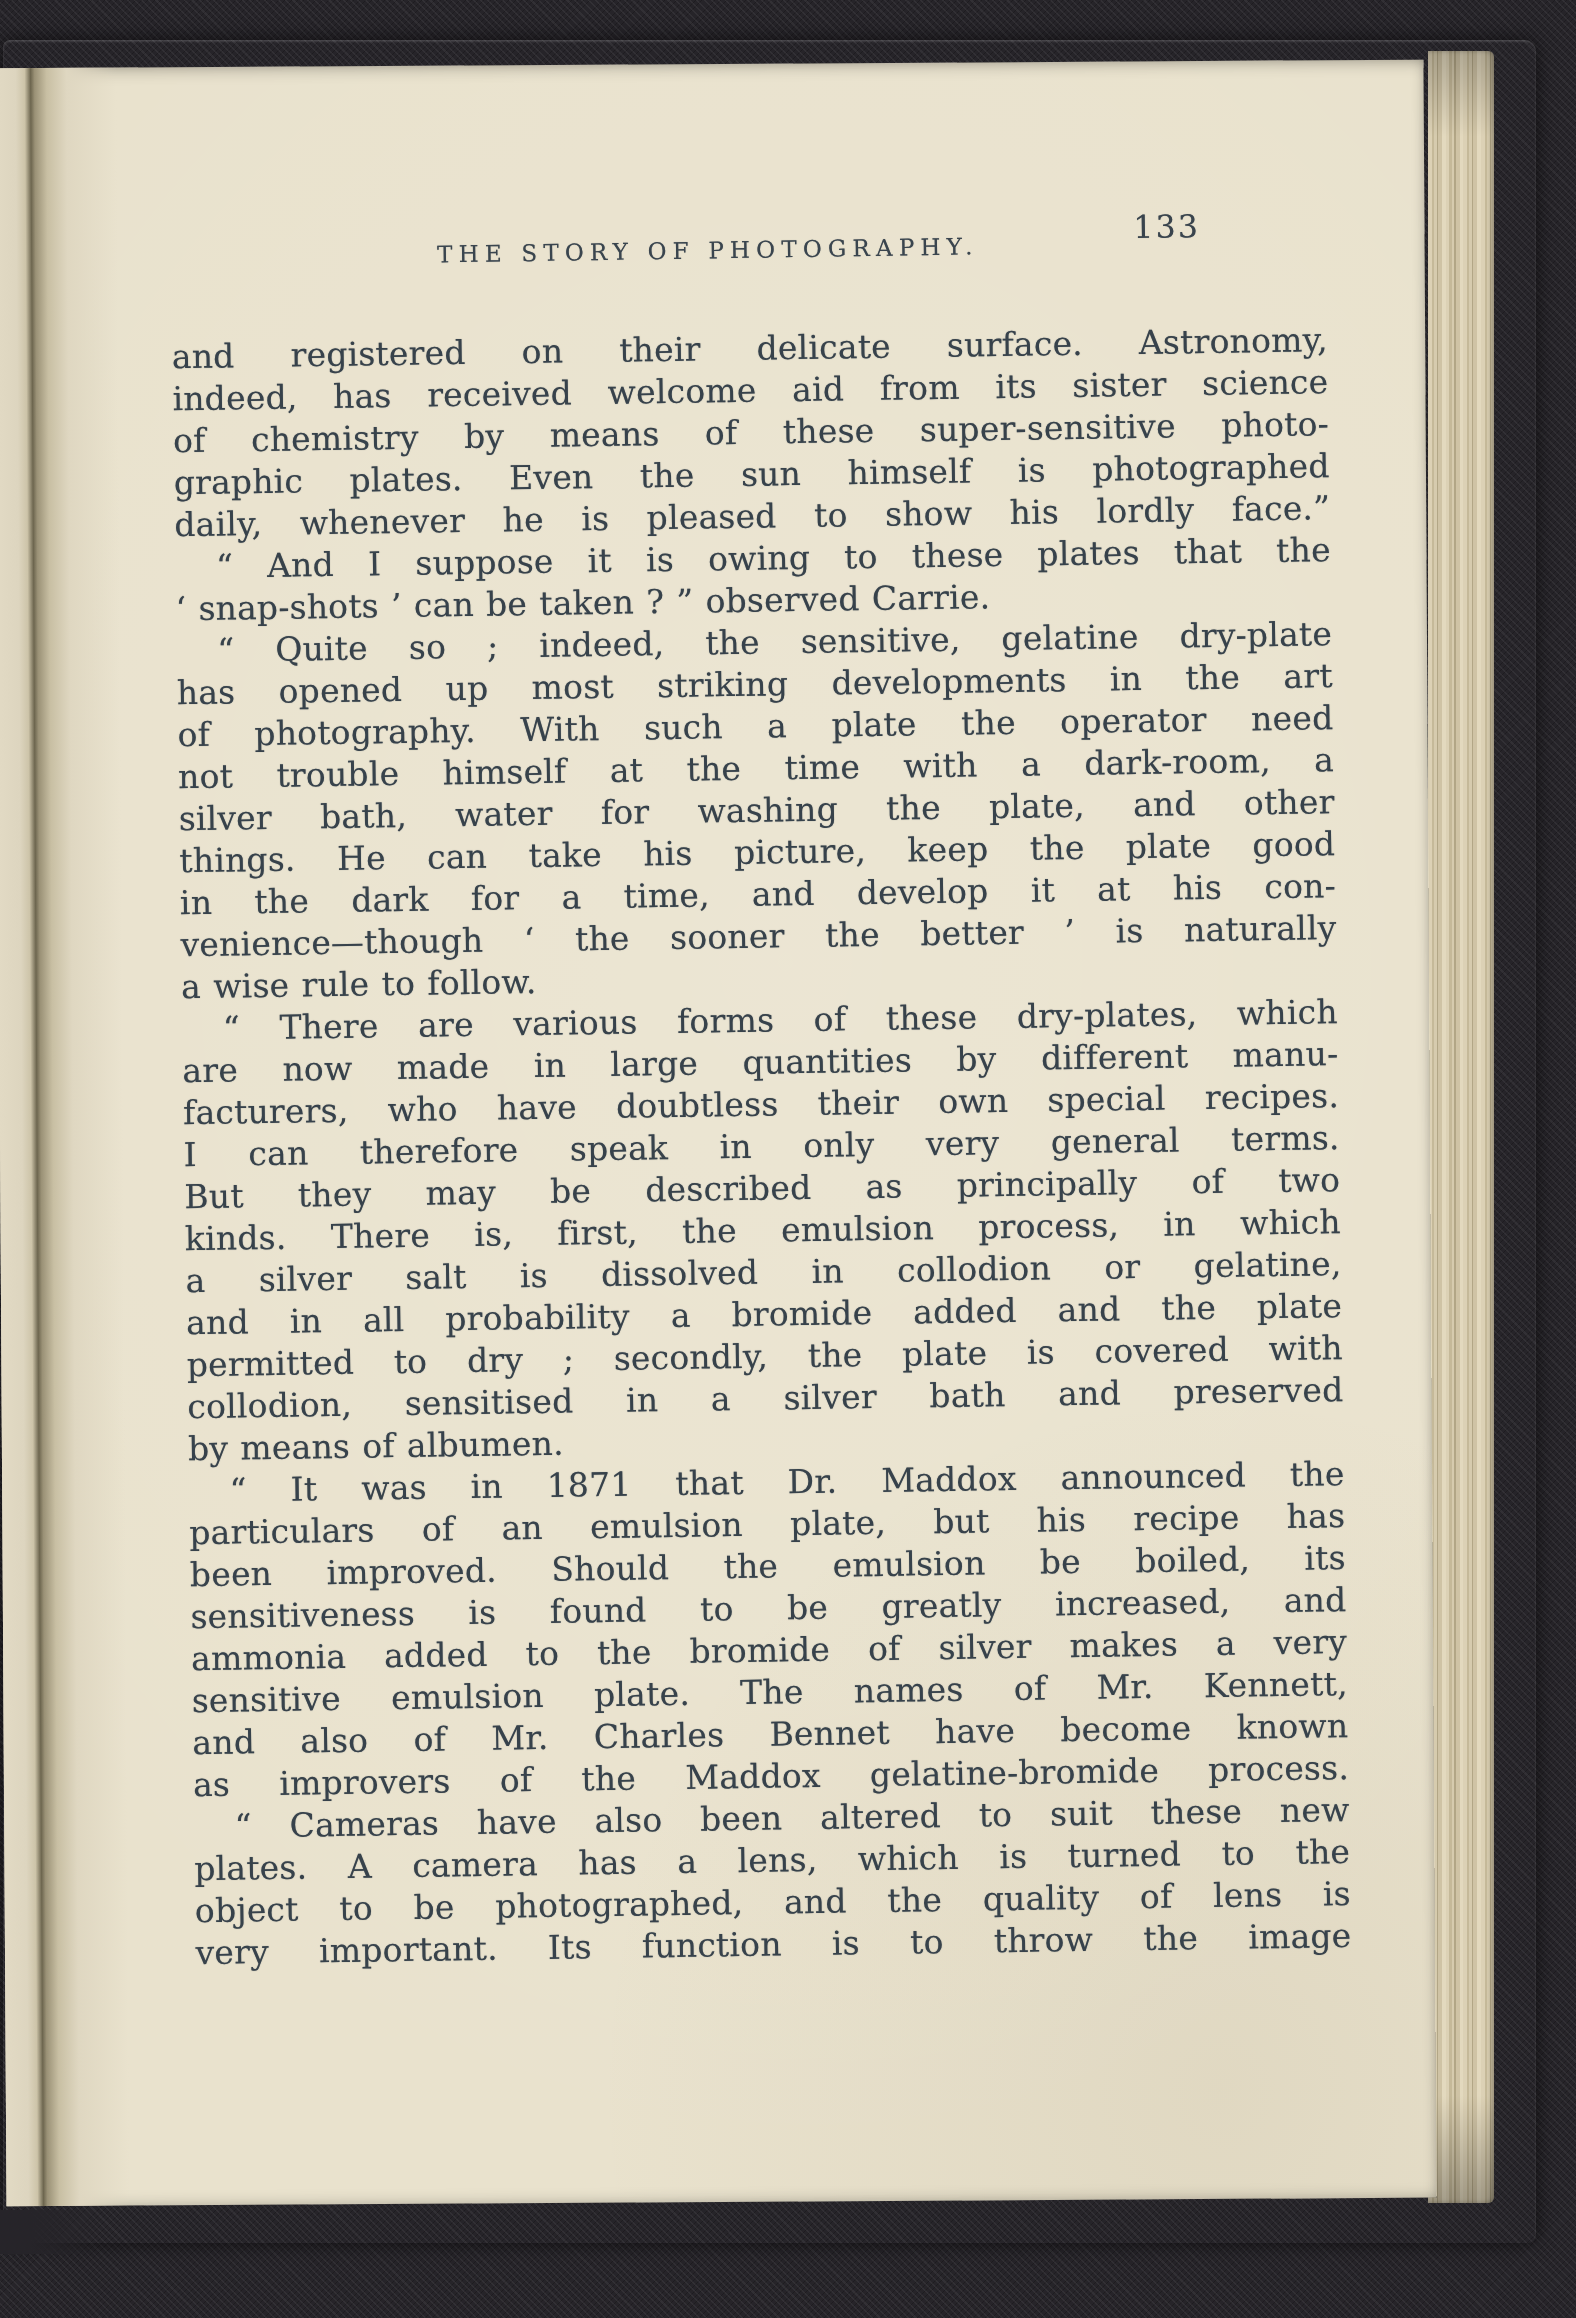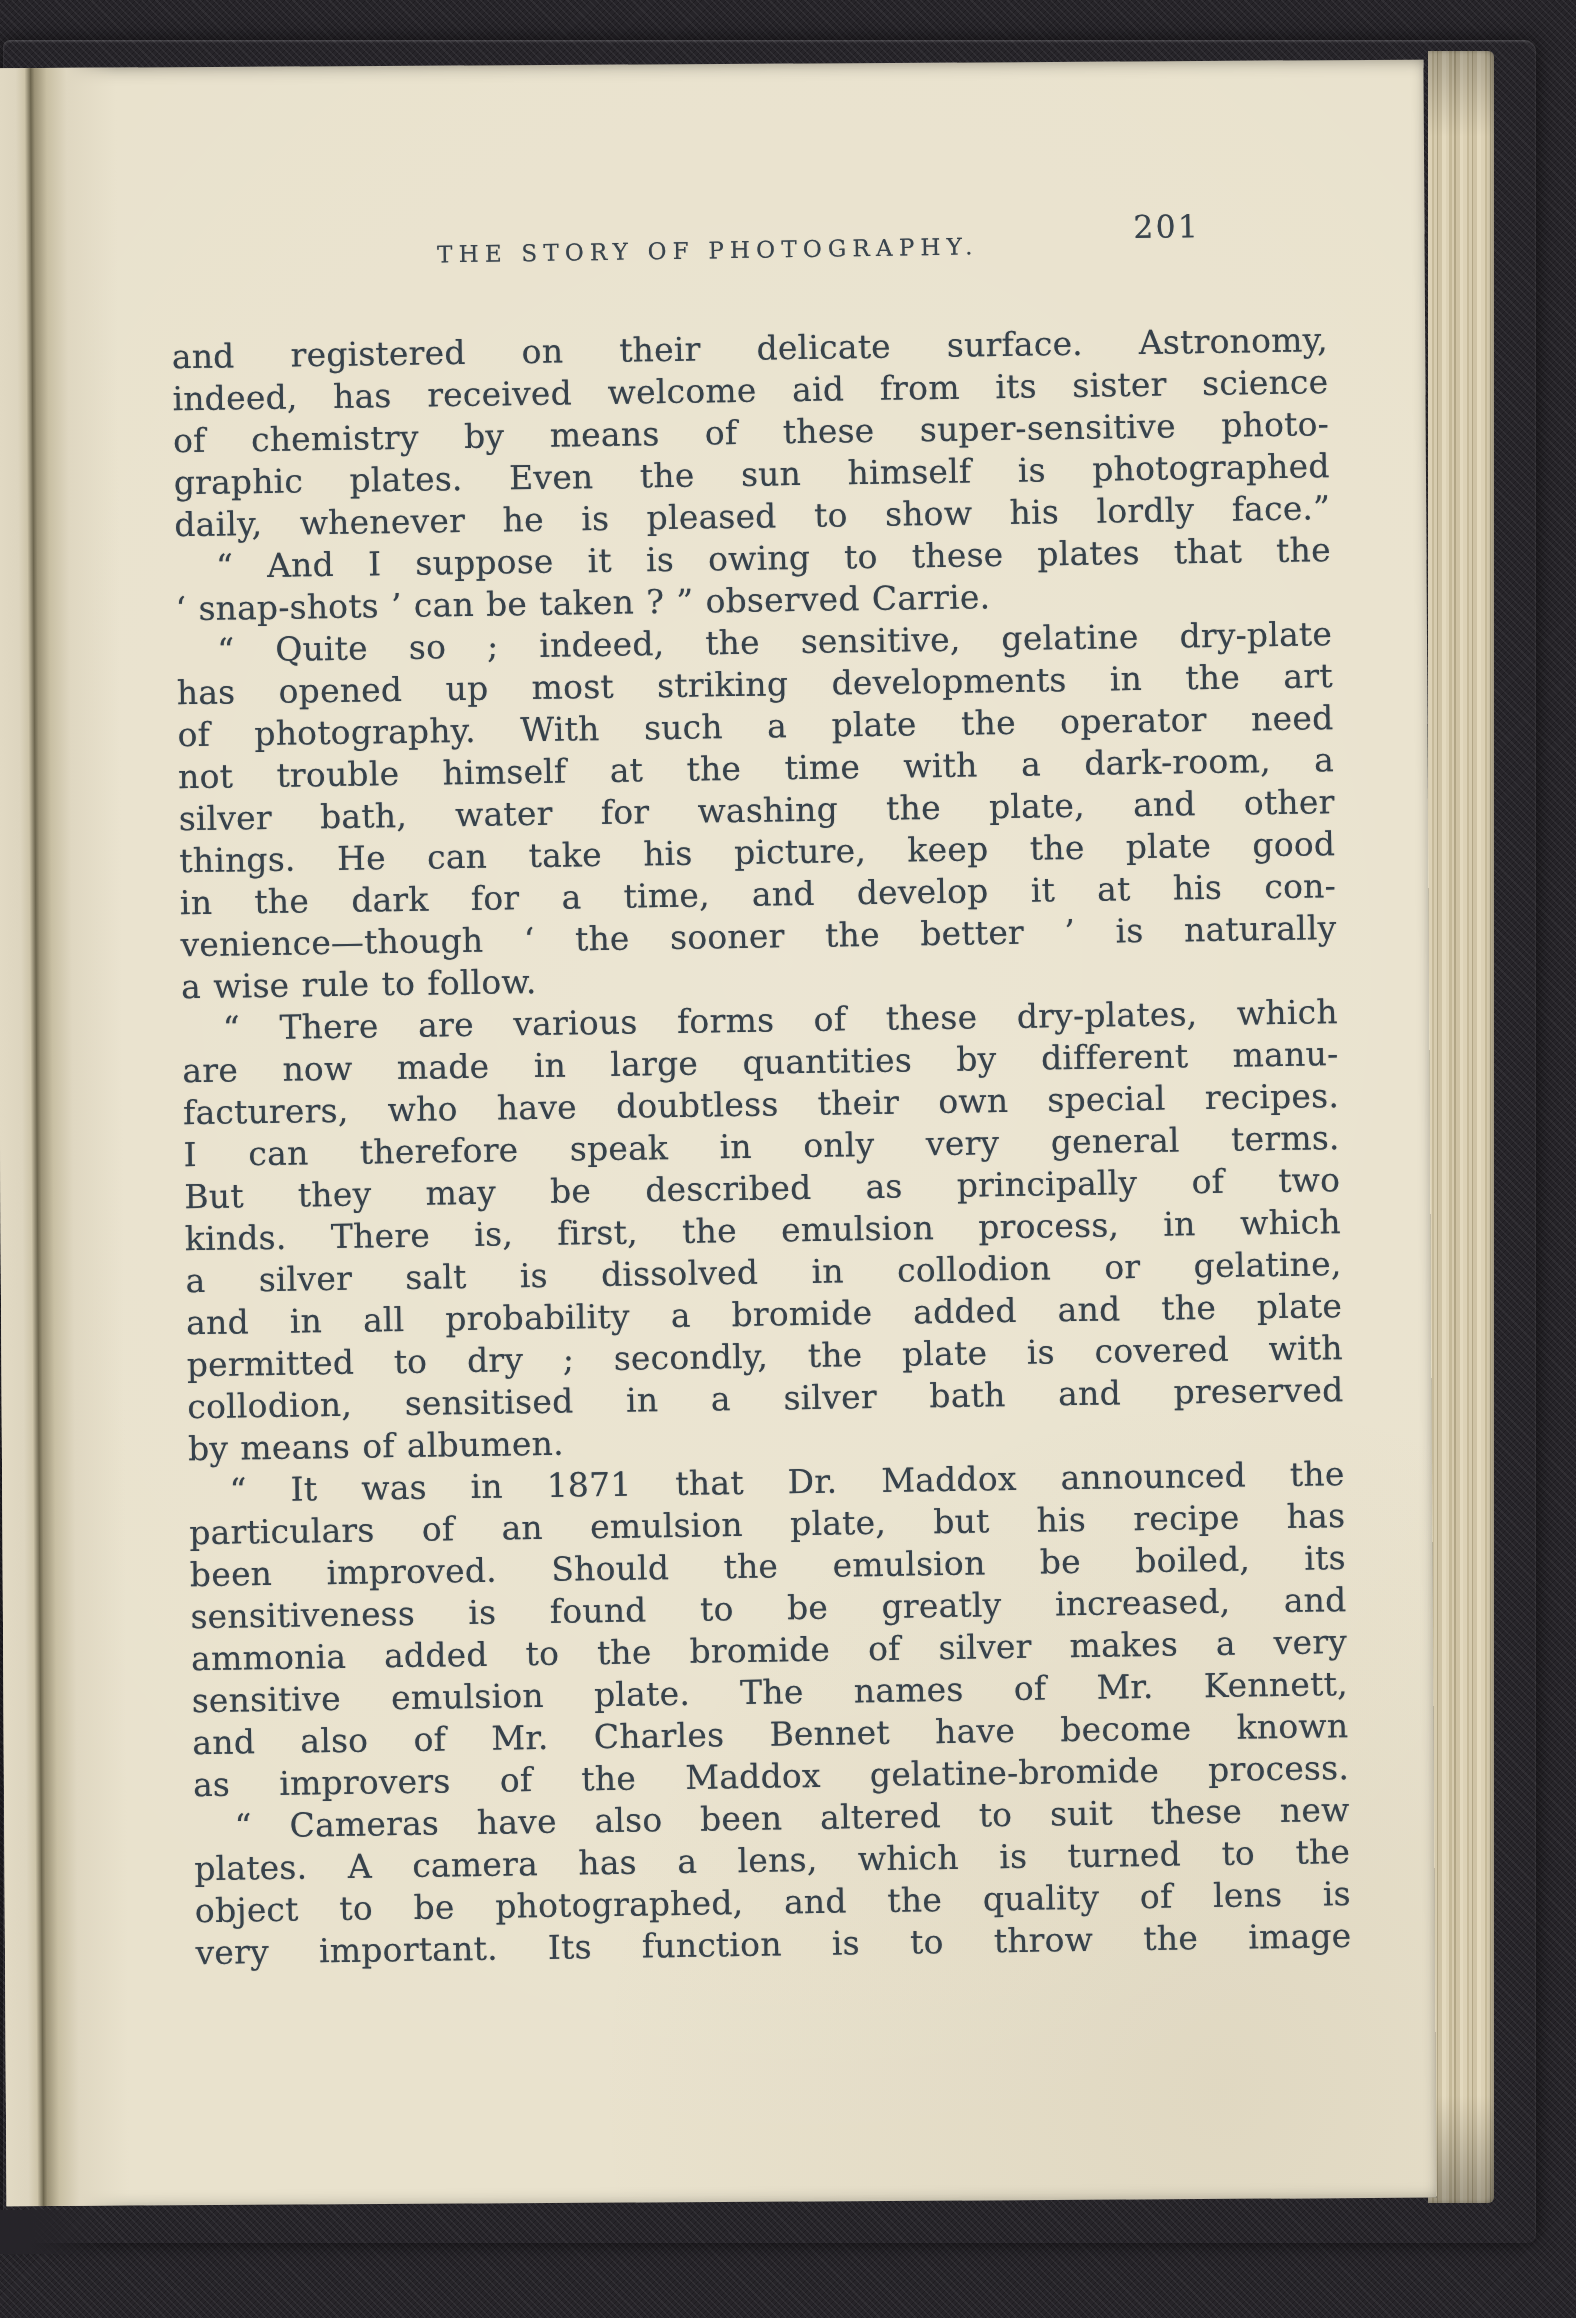--- a/index.html
+++ b/index.html
@@ -96,21 +96,21 @@
 <div class="scene">
   <div class="cover"></div>
   <div class="page-stack"></div>
 
   <div class="page">
     <div class="gutter"></div>
 
     <div class="text">
       <div class="header">
         <div class="title">THE STORY OF PHOTOGRAPHY.</div>
-        <div class="pagenum">201</div>
+        <div class="pagenum">133</div>
       </div>
       <div class="body" id="body-text">
           <div class="line">and registered on their delicate surface. Astronomy,</div>
           <div class="line">indeed, has received welcome aid from its sister science</div>
           <div class="line">of chemistry by means of these super-sensitive photo-</div>
           <div class="line">graphic plates. Even the sun himself is photographed</div>
           <div class="line">daily, whenever he is pleased to show his lordly face.”</div>
           <div class="line indent">“ And I suppose it is owing to these plates that the</div>
           <div class="line short">‘ snap-shots ’ can be taken ? ” observed Carrie.</div>
           <div class="line indent">“ Quite so ; indeed, the sensitive, gelatine dry-plate</div>

